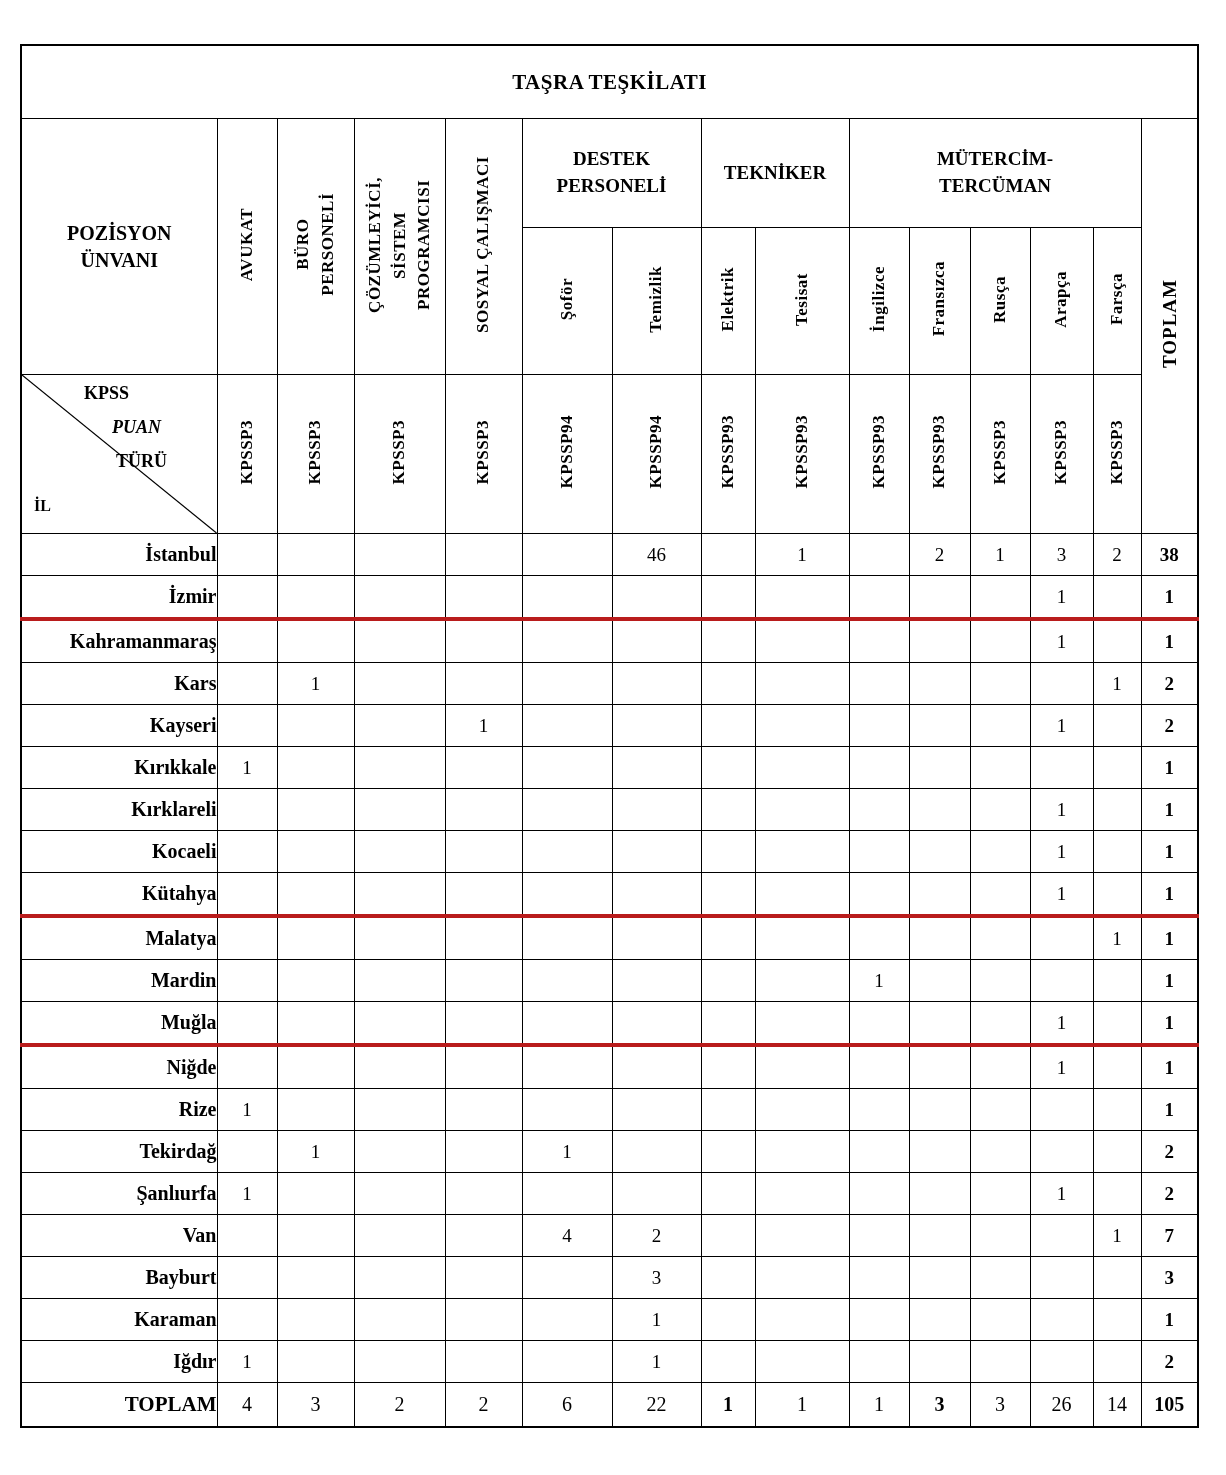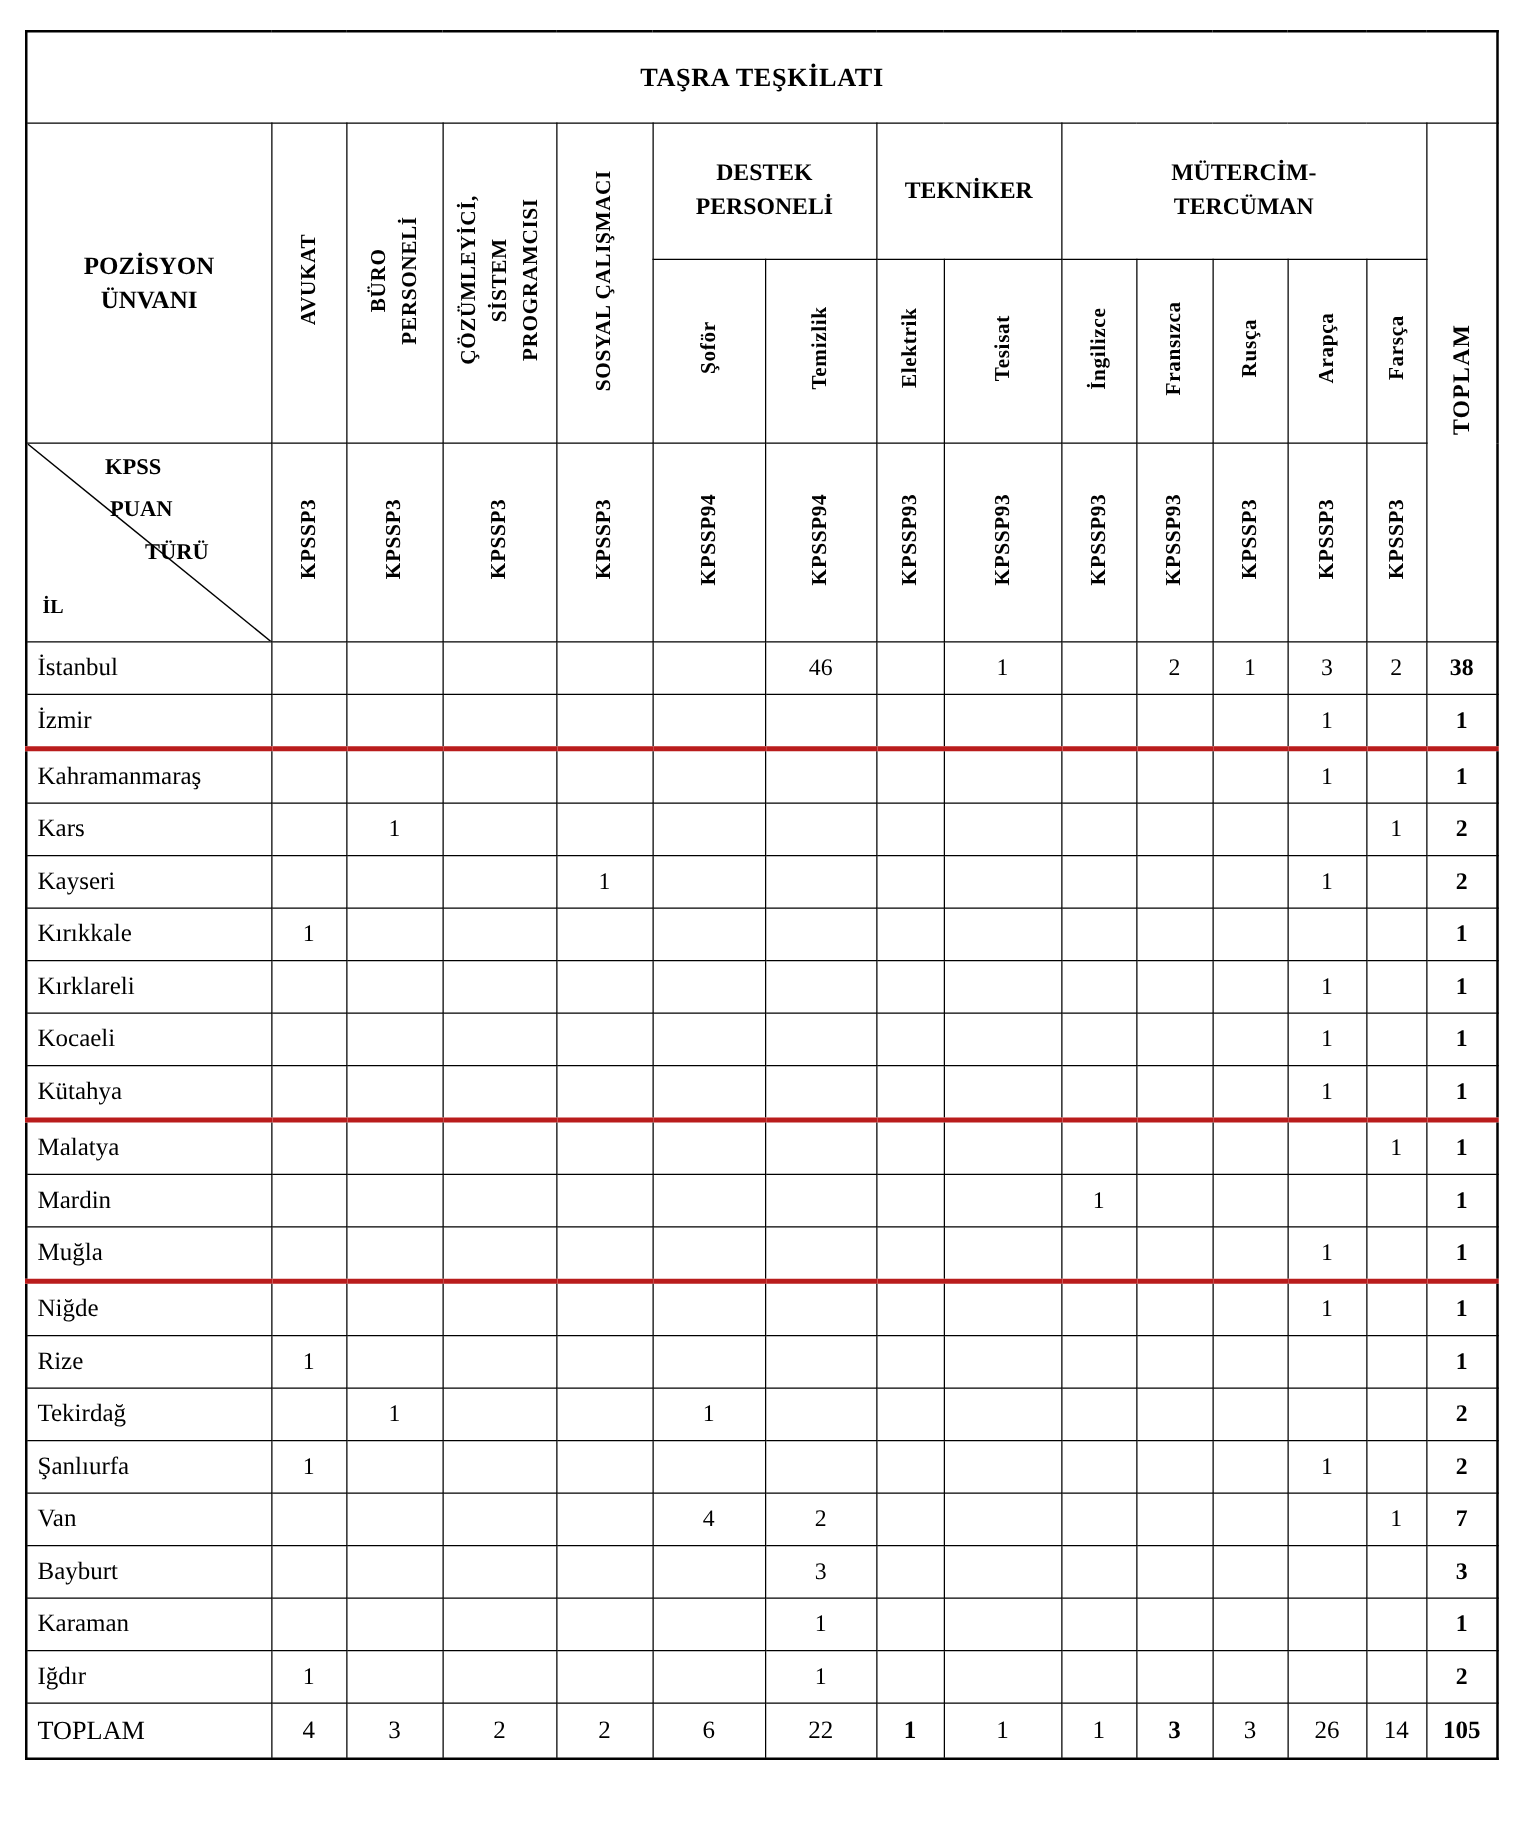--- a/index.html
+++ b/index.html
@@ -1,21 +1,21 @@
 <!DOCTYPE html>
 <html><head>
 <meta charset="utf-8">
 <style>
   html,body { margin:0; padding:0; background:#fff; }
   body {
     width:1226px; height:1475px;
     font-family:"Liberation Serif","DejaVu Serif",serif;
     color:#000;
   }
-  .sheet { position:relative; padding:24px 0 0 20px; }
+  .sheet { position:relative; padding:44px 0 0 20px; }
 
   table.tasra {
     border-collapse:collapse;
     table-layout:fixed;
     width:1177px;
     border:2px solid #000;
   }
   th, td {
     border:1px solid #000;
     padding:0;
@@ -55,31 +55,31 @@
   }
   .vtext.big { font-size:19px; letter-spacing:1px; }
 
   
   .diag {
     position:relative;
   }
   .diag svg { position:absolute; left:0; top:0; width:100%; height:100%; display:block; }
   .diag .lbl { position:absolute; font-weight:bold; font-size:18px; }
   .diag .l1 { top:8px;  left:62px; }
-  .diag .l2 { top:42px; left:66px; }
+  .diag .l2 { top:42px; left:90px;font-style:italic; }
   .diag .l3 { top:76px; left:94px;text-align:right; }
   .diag .il { bottom:18px; left:12px; font-size:16px; }
 
   
   tbody th.il-cell {
     height:41px;
-    text-align:left;
+    text-align:right;
     padding-left:8px;
     font-size:20px;
-    font-weight:normal;
+    font-weight:bold;
   }
   tbody td {
     font-size:19px;
     font-weight:normal;
   }
   tbody td.col-total { font-weight:bold; }
 
   
   tr.page-sep th, tr.page-sep td { border-top:4px solid #b91c1c; }
 

